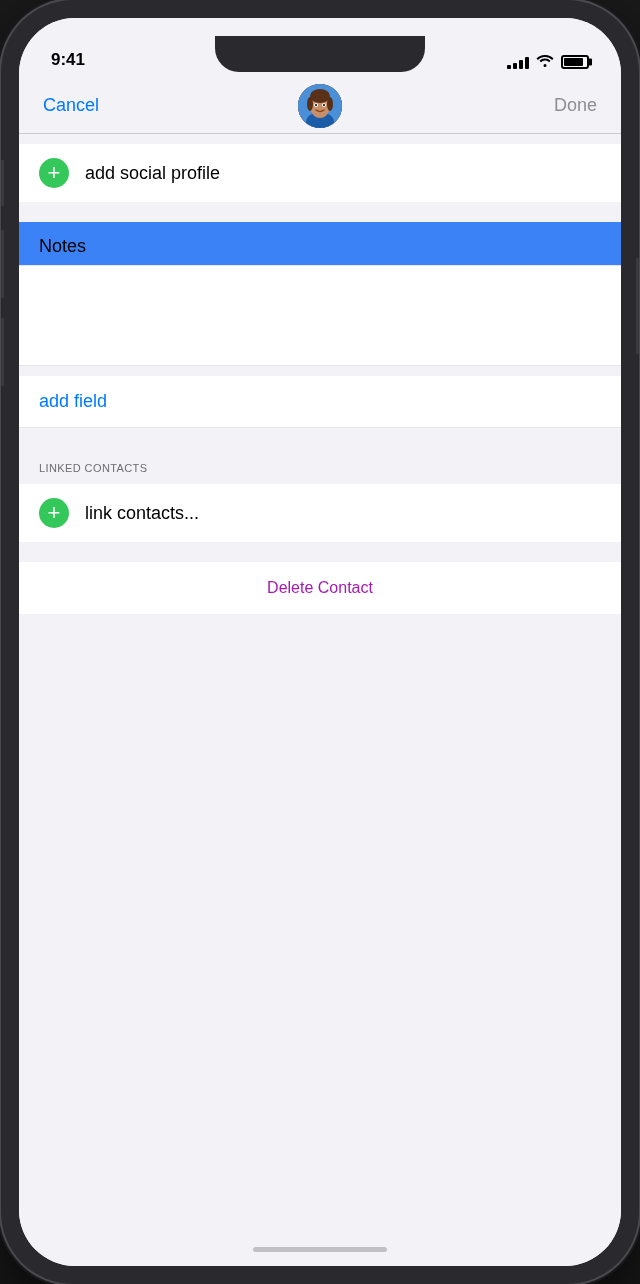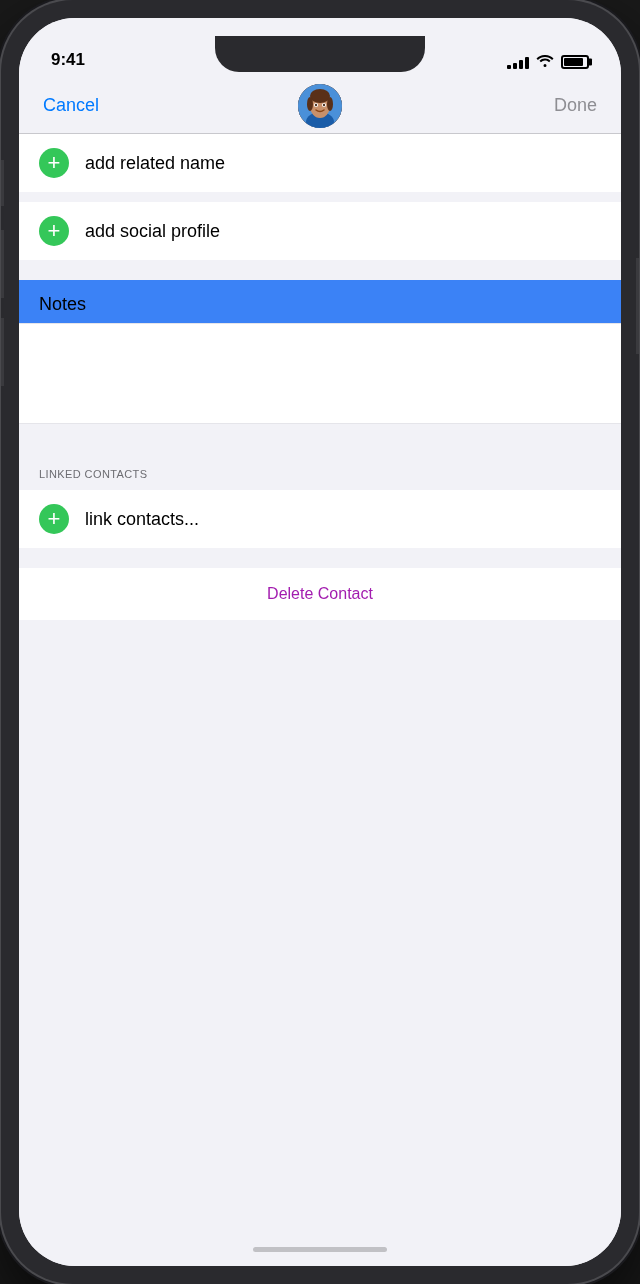--- a/index.html
+++ b/index.html
@@ -419,26 +419,20 @@
 
             <path d="M18 26 Q22 29 26 26" stroke="#8B4513" stroke-width="1.5" fill="none" stroke-linecap="round"></path>
           </svg>
         </div>
       </div>
       <span class="nav-done">Done</span>
     </div>
 
     <div class="content">
 
-      <div class="section-group">
-        <div class="row">
-          <div class="green-plus"></div>
-          <span class="row-text">add related name</span>
-        </div>
-      </div>
 
       <div class="separator"></div>
 
       <div class="section-group">
         <div class="row">
           <div class="green-plus"></div>
           <span class="row-text">add social profile</span>
         </div>
       </div>
 
@@ -451,20 +445,25 @@
         <div class="notes-label-row">
           <span class="notes-label">Notes</span>
         </div>
         <div class="notes-content-row">
           <span></span>
         </div>
       </div>
 
       <div class="separator"></div>
 
+      <div class="section-group">
+        <div class="add-field-row">
+          <span class="add-field-text">add field</span>
+        </div>
+      </div>
 
       <div class="separator"></div>
 
       <div class="section-header">
         <span class="section-header-text">LINKED CONTACTS</span>
       </div>
 
       <div class="section-group">
         <div class="row">
           <div class="green-plus"></div>

